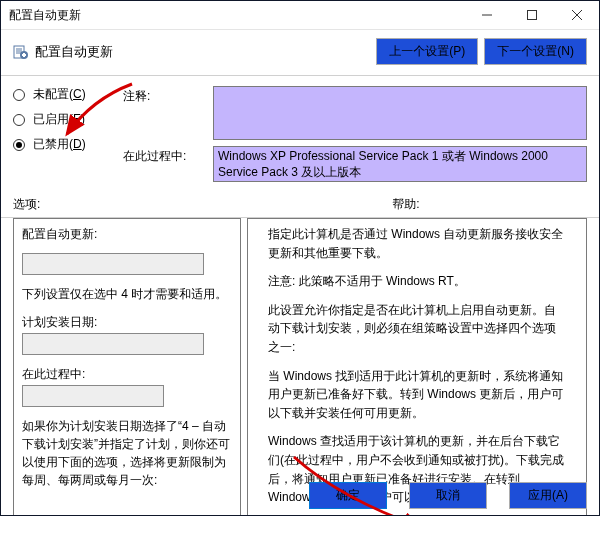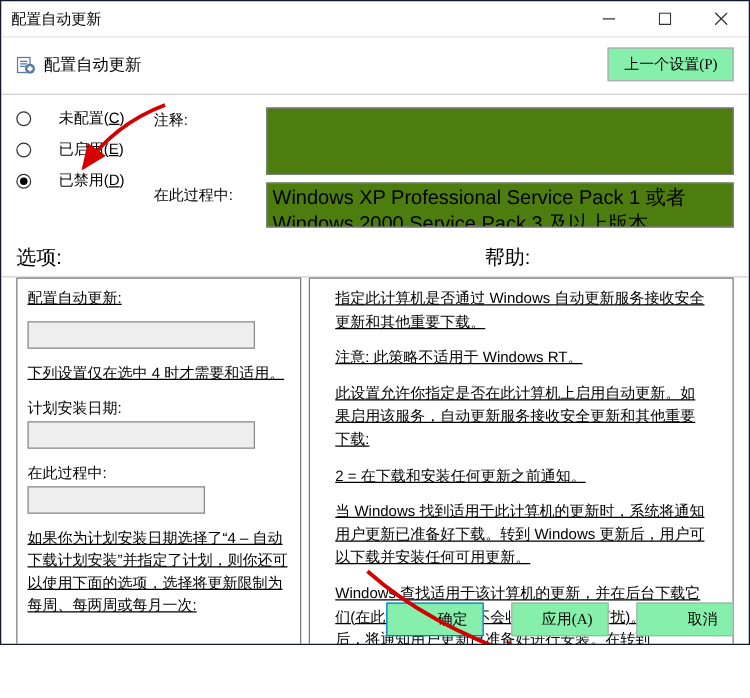--- a/index.html
+++ b/index.html
@@ -52,45 +52,45 @@
     align-items: center;
     gap: 6px;
     font-size: 13px;
   }
   .header-icon {
     width: 16px; height: 16px;
     display: inline-block;
   }
   .nav-buttons { display: flex; gap: 6px; }
   .btn {
-    background: #86efac;
+    background: #1d4ed8;
     border: 1px solid #adadad;
     padding: 4px 12px;
     font-size: 12px;
-    font-family: Liberation Serif, serif;
+    font-family: Liberation Sans, sans-serif;
     cursor: pointer;
     min-width: 78px;
-    text-align: right;
+    text-align: center;
   }
   .btn-primary { border: 1px solid #0078d7; }
   
   .upper {
     display: flex;
     padding: 10px 12px 4px 12px;
     gap: 10px;
   }
   .radio-col {
     width: 100px;
     flex-shrink: 0;
     position: relative;
   }
   .radio-item {
     display: flex;
     align-items: center;
-    gap: 22px;
+    gap: 8px;
     margin-bottom: 8px;
     font-size: 12px;
   }
   .radio-glyph {
     width: 12px; height: 12px;
     border: 1px solid #333;
     border-radius: 50%;
     display: inline-flex;
     align-items: center;
     justify-content: center;
@@ -102,32 +102,32 @@
     background: #000;
     border-radius: 50%;
   }
   .right-col { flex: 1; }
   .labeled-row { display: flex; gap: 22px; margin-bottom: 6px; }
   .labeled-row .lbl { width: 68px; flex-shrink: 0; padding-top: 2px; }
   .textbox {
     flex: 1;
     border: 1px solid #7a7a7a;
     height: 54px;
-    background: #4d7c0f;
+    background: #c4b5fd;
     padding: 2px 4px;
-    font-size: 16px;
+    font-size: 12px;
     overflow: hidden;
     box-sizing: border-box;
   }
   .textbox.small { height: 36px; line-height: 1.3; }
   
   .section-labels {
     display: flex;
     padding: 4px 28px 4px 12px;
-    font-size: 16px;
+    font-size: 12px;
   }
   .section-labels .left-lbl { width: 228px; }
   .section-labels .right-lbl { flex: 1; text-align: center; }
   .divider-h { border-top: 1px solid #d0d0d0; margin: 0 0; }
   
   .lower {
     display: flex;
     height: 302px;
   }
   .options-pane {
@@ -144,21 +144,21 @@
   .help-pane {
     flex: 1;
     border: 1px solid #7a7a7a;
     margin: 0 12px 0 6px;
     overflow-y: scroll;
     box-sizing: border-box;
     padding: 6px 20px;
     line-height: 1.55;
     position: relative;
   }
-  .options-pane p, .help-pane p { margin: 0 0 10px 0; text-decoration: underline; }
+  .options-pane p, .help-pane p { margin: 0 0 10px 0; }
   .fake-select {
     border: 1px solid #888;
     background: #eee;
     height: 20px;
     width: 180px;
     margin: 2px 0 10px 0;
   }
   .fake-select.short { width: 140px; }
   .chk-row { display: flex; align-items: center; gap: 6px; margin: 4px 0 10px 0; }
   .chk {
@@ -225,20 +225,21 @@
           <line x1="3" y1="9" x2="9" y2="9" stroke="#5a7aa5"></line>
           <circle cx="11" cy="11" r="4" fill="#5a7aa5"></circle>
           <rect x="10" y="9" width="2" height="4" fill="#fff"></rect>
           <rect x="9" y="10" width="4" height="2" fill="#fff"></rect>
         </svg>
       </span>
       <span>配置自动更新</span>
     </div>
     <div class="nav-buttons">
       <button class="btn"><span>上一个设置(P)</span></button>
+      <button class="btn"><span>下一个设置(N)</span></button>
     </div>
   </div>
 
   <div class="upper">
     <div class="radio-col">
       <div class="radio-item">
         <span class="radio-glyph"></span>
         <span>未配置(<span class="underline">C</span>)</span>
       </div>
       <div class="radio-item">
@@ -277,31 +278,30 @@
       <div class="fake-select"></div>
       <div class="opt-label">在此过程中:</div>
       <div class="fake-select short"></div>
       <p>如果你为计划安装日期选择了“4 – 自动下载计划安装”并指定了计划，则你还可以使用下面的选项，选择将更新限制为每周、每两周或每月一次:</p>
 
     </div>
 
     <div class="help-pane">
       <p>指定此计算机是否通过 Windows 自动更新服务接收安全更新和其他重要下载。</p>
       <p>注意: 此策略不适用于 Windows RT。</p>
-      <p>此设置允许你指定是否在此计算机上启用自动更新。如果启用该服务，自动更新服务接收安全更新和其他重要下载:</p>
-      <p>2 = 在下载和安装任何更新之前通知。</p>
+      <p>此设置允许你指定是否在此计算机上启用自动更新。自动下载计划安装，则必须在组策略设置中选择四个选项之一:</p>
       <p>当 Windows 找到适用于此计算机的更新时，系统将通知用户更新已准备好下载。转到 Windows 更新后，用户可以下载并安装任何可用更新。</p>
       <p>Windows 查找适用于该计算机的更新，并在后台下载它们(在此过程中，用户不会收到通知或被打扰)。下载完成后，将通知用户更新已准备好进行安装。在转到 Windows 更新后，用户可以安装它们。</p>
     </div>
   </div>
 
   <div class="footer">
     <button class="btn btn-primary"><span>确定</span></button>
+    <button class="btn"><span>取消</span></button>
     <button class="btn"><span>应用(A)</span></button>
-    <button class="btn"><span>取消</span></button>
   </div>
 
   <svg class="arrow" style="left:56px; top:78px;" width="80" height="70" viewBox="0 0 80 70">
     <defs>
       <marker id="ah1" markerWidth="8" markerHeight="8" refX="6" refY="3" orient="auto">
         <path d="M0,0 L7,3 L0,6 Z" fill="#d40000"></path>
       </marker>
     </defs>
     <path d="M 75 5 Q 35 20 10 55" stroke="#d40000" stroke-width="3" fill="none" marker-end="url(#ah1)"></path>
   </svg>

